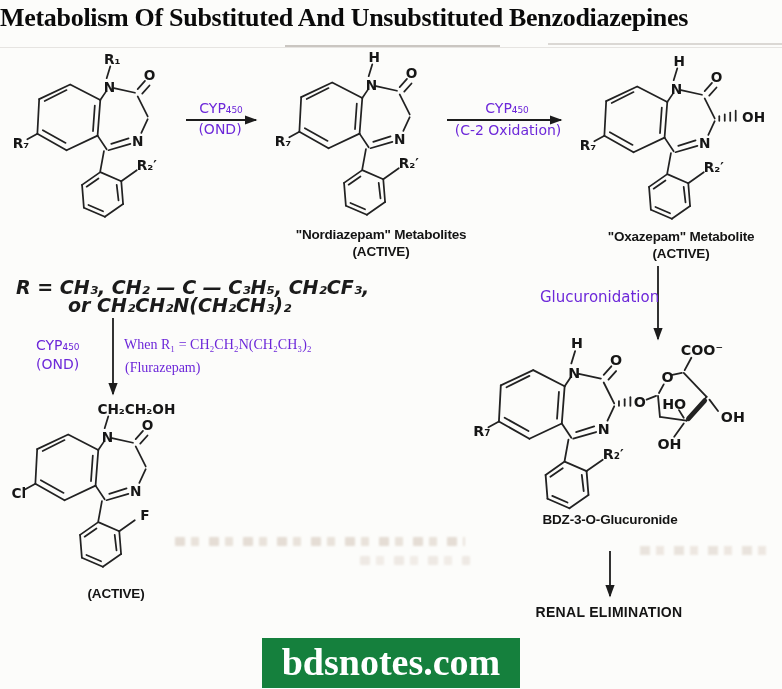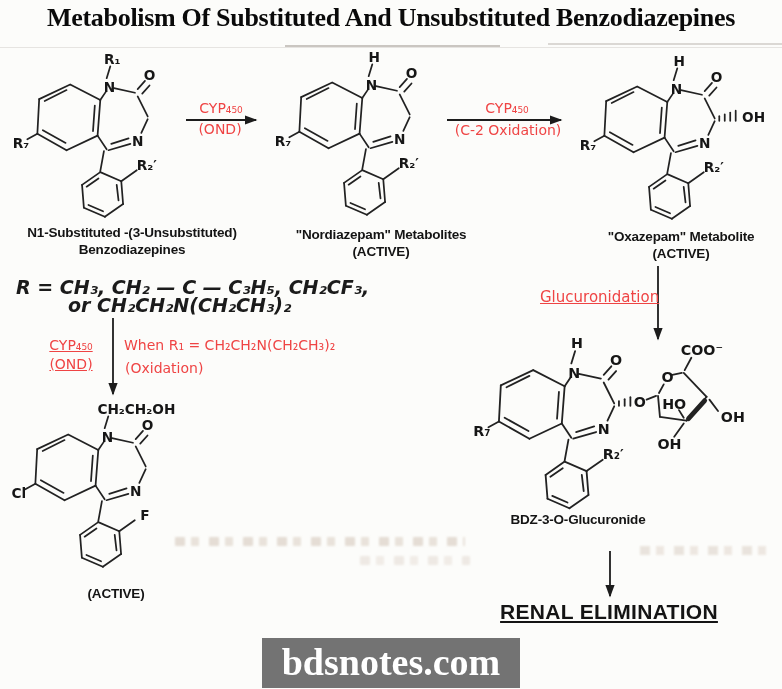--- a/index.html
+++ b/index.html
@@ -1,41 +1,41 @@
 <!DOCTYPE html>
 <html><head>
 <meta charset="utf-8">
 <style>
   html,body{margin:0;padding:0;background:#ffffff;}
   .page{position:relative;width:782px;height:689px;background:#fcfcfa;overflow:hidden;
         font-family:"DejaVu Sans",sans-serif;color:#1b1b1b;}
-  .title{position:absolute;top:3px;left:0;width:782px;text-align:center;
+  .title{position:absolute;top:3px;left:0;width:782px;text-align:left;
          font-family:"Liberation Serif",serif;font-weight:bold;font-size:26px;
          letter-spacing:-0.3px;color:#0a0a0a;white-space:nowrap;}
   svg.struct{position:absolute;overflow:visible;}
   svg text{font-family:"DejaVu Sans",sans-serif;font-size:15px;font-weight:600;
            fill:#161616;text-anchor:middle;dominant-baseline:central;}
   svg text.start{text-anchor:start;}
   g.bond{stroke:#222222;stroke-width:1.9;stroke-linecap:round;fill:none;}
   .overlay{position:absolute;left:0;top:0;}
   .overlay line{stroke:#1c1c1c;stroke-width:1.8;}
   .albl{position:absolute;font-size:14px;font-weight:500;white-space:nowrap;
-        transform:translateX(-50%);color:#ef4444;}
-  .albl.raw{transform:none;}
-  .albl.right{transform:none;text-align:center;text-decoration:underline;}
+        transform:translateX(-50%);color:#6d28d9;}
+  .albl.raw{transform:none;font-family:Liberation Serif, serif;}
+  .albl.right{transform:none;text-align:left;}
   .glu{font-size:15px;}
   .cap{position:absolute;transform:translateX(-50%);text-align:center;
        font-family:"Liberation Sans",sans-serif;font-weight:bold;font-size:13.5px;
        line-height:16.5px;white-space:nowrap;letter-spacing:-0.2px;color:#141414;}
-  .cap.renal{font-size:21px;letter-spacing:0.3px;text-decoration:underline;}
+  .cap.renal{font-size:14px;letter-spacing:0.3px;}
   .legend{position:absolute;left:16px;top:279px;font-size:19px;font-weight:600;
           line-height:17.5px;white-space:nowrap;font-style:italic;}
   .legend .l2{margin-left:52px;}
   .banner{position:absolute;left:262px;top:638px;width:258px;height:50px;
-          background:#737373;color:#ffffff;font-family:"Liberation Serif",serif;
+          background:#15803d;color:#ffffff;font-family:"Liberation Serif",serif;
           font-weight:bold;font-size:38px;text-align:center;line-height:48px;}
   .scanline{position:absolute;background:#8f867d;}
   .ghost{position:absolute;height:9px;filter:blur(1.3px);opacity:.5;
          background:repeating-linear-gradient(90deg,#cfc0b2 0 10px,transparent 10px 16px,
                     #d8cabd 16px 24px,transparent 24px 34px);}
 </style>
 </head>
 <body>
 
 <div class="page">
@@ -62,21 +62,21 @@
     <line x1="610" y1="551" x2="610" y2="596" marker-end="url(#ah)"></line>
   </svg>
 
   <div class="albl" style="left:221px;top:100px">CYP₄₅₀</div>
   <div class="albl" style="left:220px;top:121px">(OND)</div>
   <div class="albl" style="left:507px;top:100px">CYP₄₅₀</div>
   <div class="albl" style="left:508px;top:122px">(C-2 Oxidation)</div>
   <div class="albl right" style="left:36px;top:337px;width:70px">CYP₄₅₀</div>
   <div class="albl right" style="left:36px;top:356px;width:70px">(OND)</div>
   <div class="albl raw" style="left:124px;top:337px">When R₁ = CH₂CH₂N(CH₂CH₃)₂</div>
-  <div class="albl raw" style="left:125px;top:360px">(Oxidation)</div>
+  <div class="albl raw" style="left:125px;top:360px">(Flurazepam)</div>
   <div class="albl right glu" style="left:540px;top:288px;width:112px">Glucuronidation</div>
 
   <div class="legend">
     <div>R = CH₃, CH₂ — C — C₃H₅, CH₂CF₃,</div>
     <div class="l2">or CH₂CH₂N(CH₂CH₃)₂</div>
   </div>
 
   <svg class="struct" style="left:10px;top:48px" width="228" height="178" viewBox="0 0 250 195">
     <g class="bond">
         <line x1="110" y1="20" x2="106" y2="33"></line>
@@ -306,36 +306,32 @@
     <text x="12" y="104">R₇</text>
     <text x="150" y="128">R₂′</text>
     <text x="178" y="73">O</text>
     <text x="207" y="47">O</text>
     <text x="243" y="19">COO⁻</text>
     <text x="214" y="76">HO</text>
     <text x="263" y="89" class="start">OH</text>
     <text x="209" y="118">OH</text>
   </svg>
 
-  <div class="cap" style="left:132px;top:225px">
-    <div>N1-Substituted -(3-Unsubstituted)</div>
-    <div>Benzodiazepines</div>
-  </div>
   <div class="cap" style="left:381px;top:227px">
     <div>"Nordiazepam" Metabolites</div>
     <div>(ACTIVE)</div>
   </div>
   <div class="cap" style="left:681px;top:229px">
     <div>"Oxazepam" Metabolite</div>
     <div>(ACTIVE)</div>
   </div>
   <div class="cap" style="left:116px;top:586px">
     <div>(ACTIVE)</div>
   </div>
-  <div class="cap" style="left:578px;top:512px">
+  <div class="cap" style="left:610px;top:512px">
     <div>BDZ-3-O-Glucuronide</div>
   </div>
   <div class="cap renal" style="left:609px;top:604px">RENAL ELIMINATION</div>
 
   <div class="banner">
     <span>bdsnotes.com</span>
   </div>
 
 </div>
 

